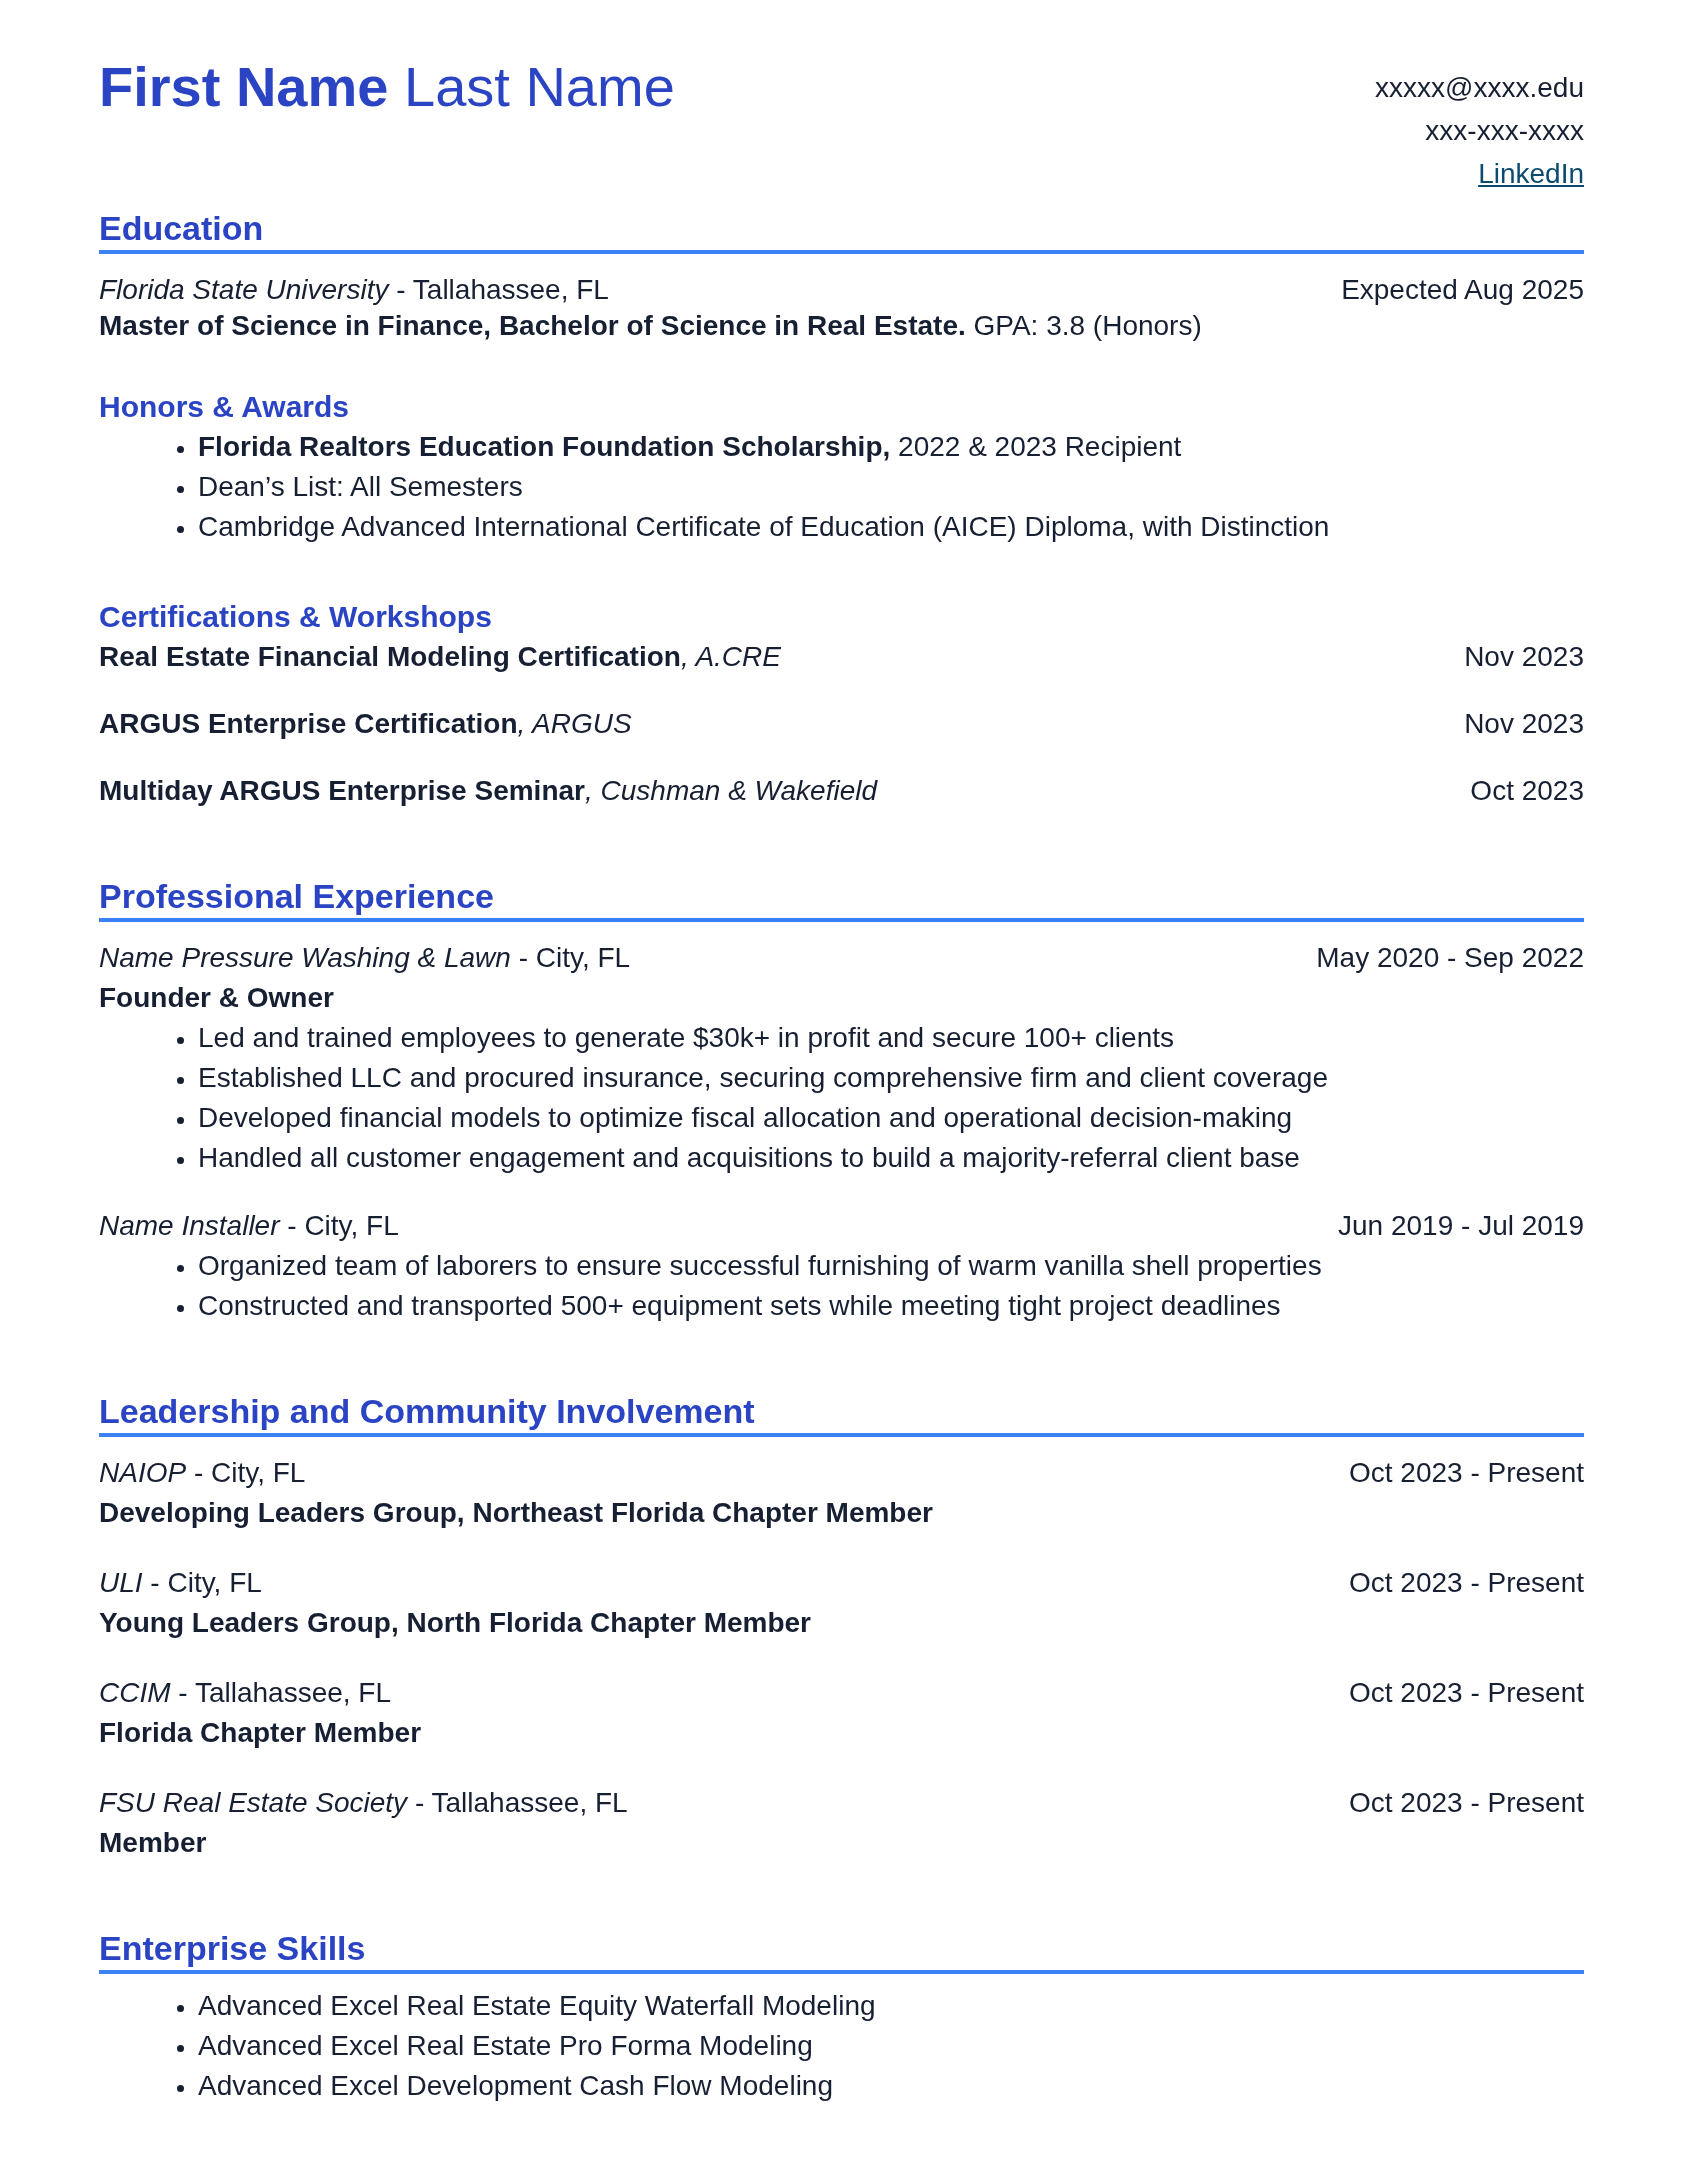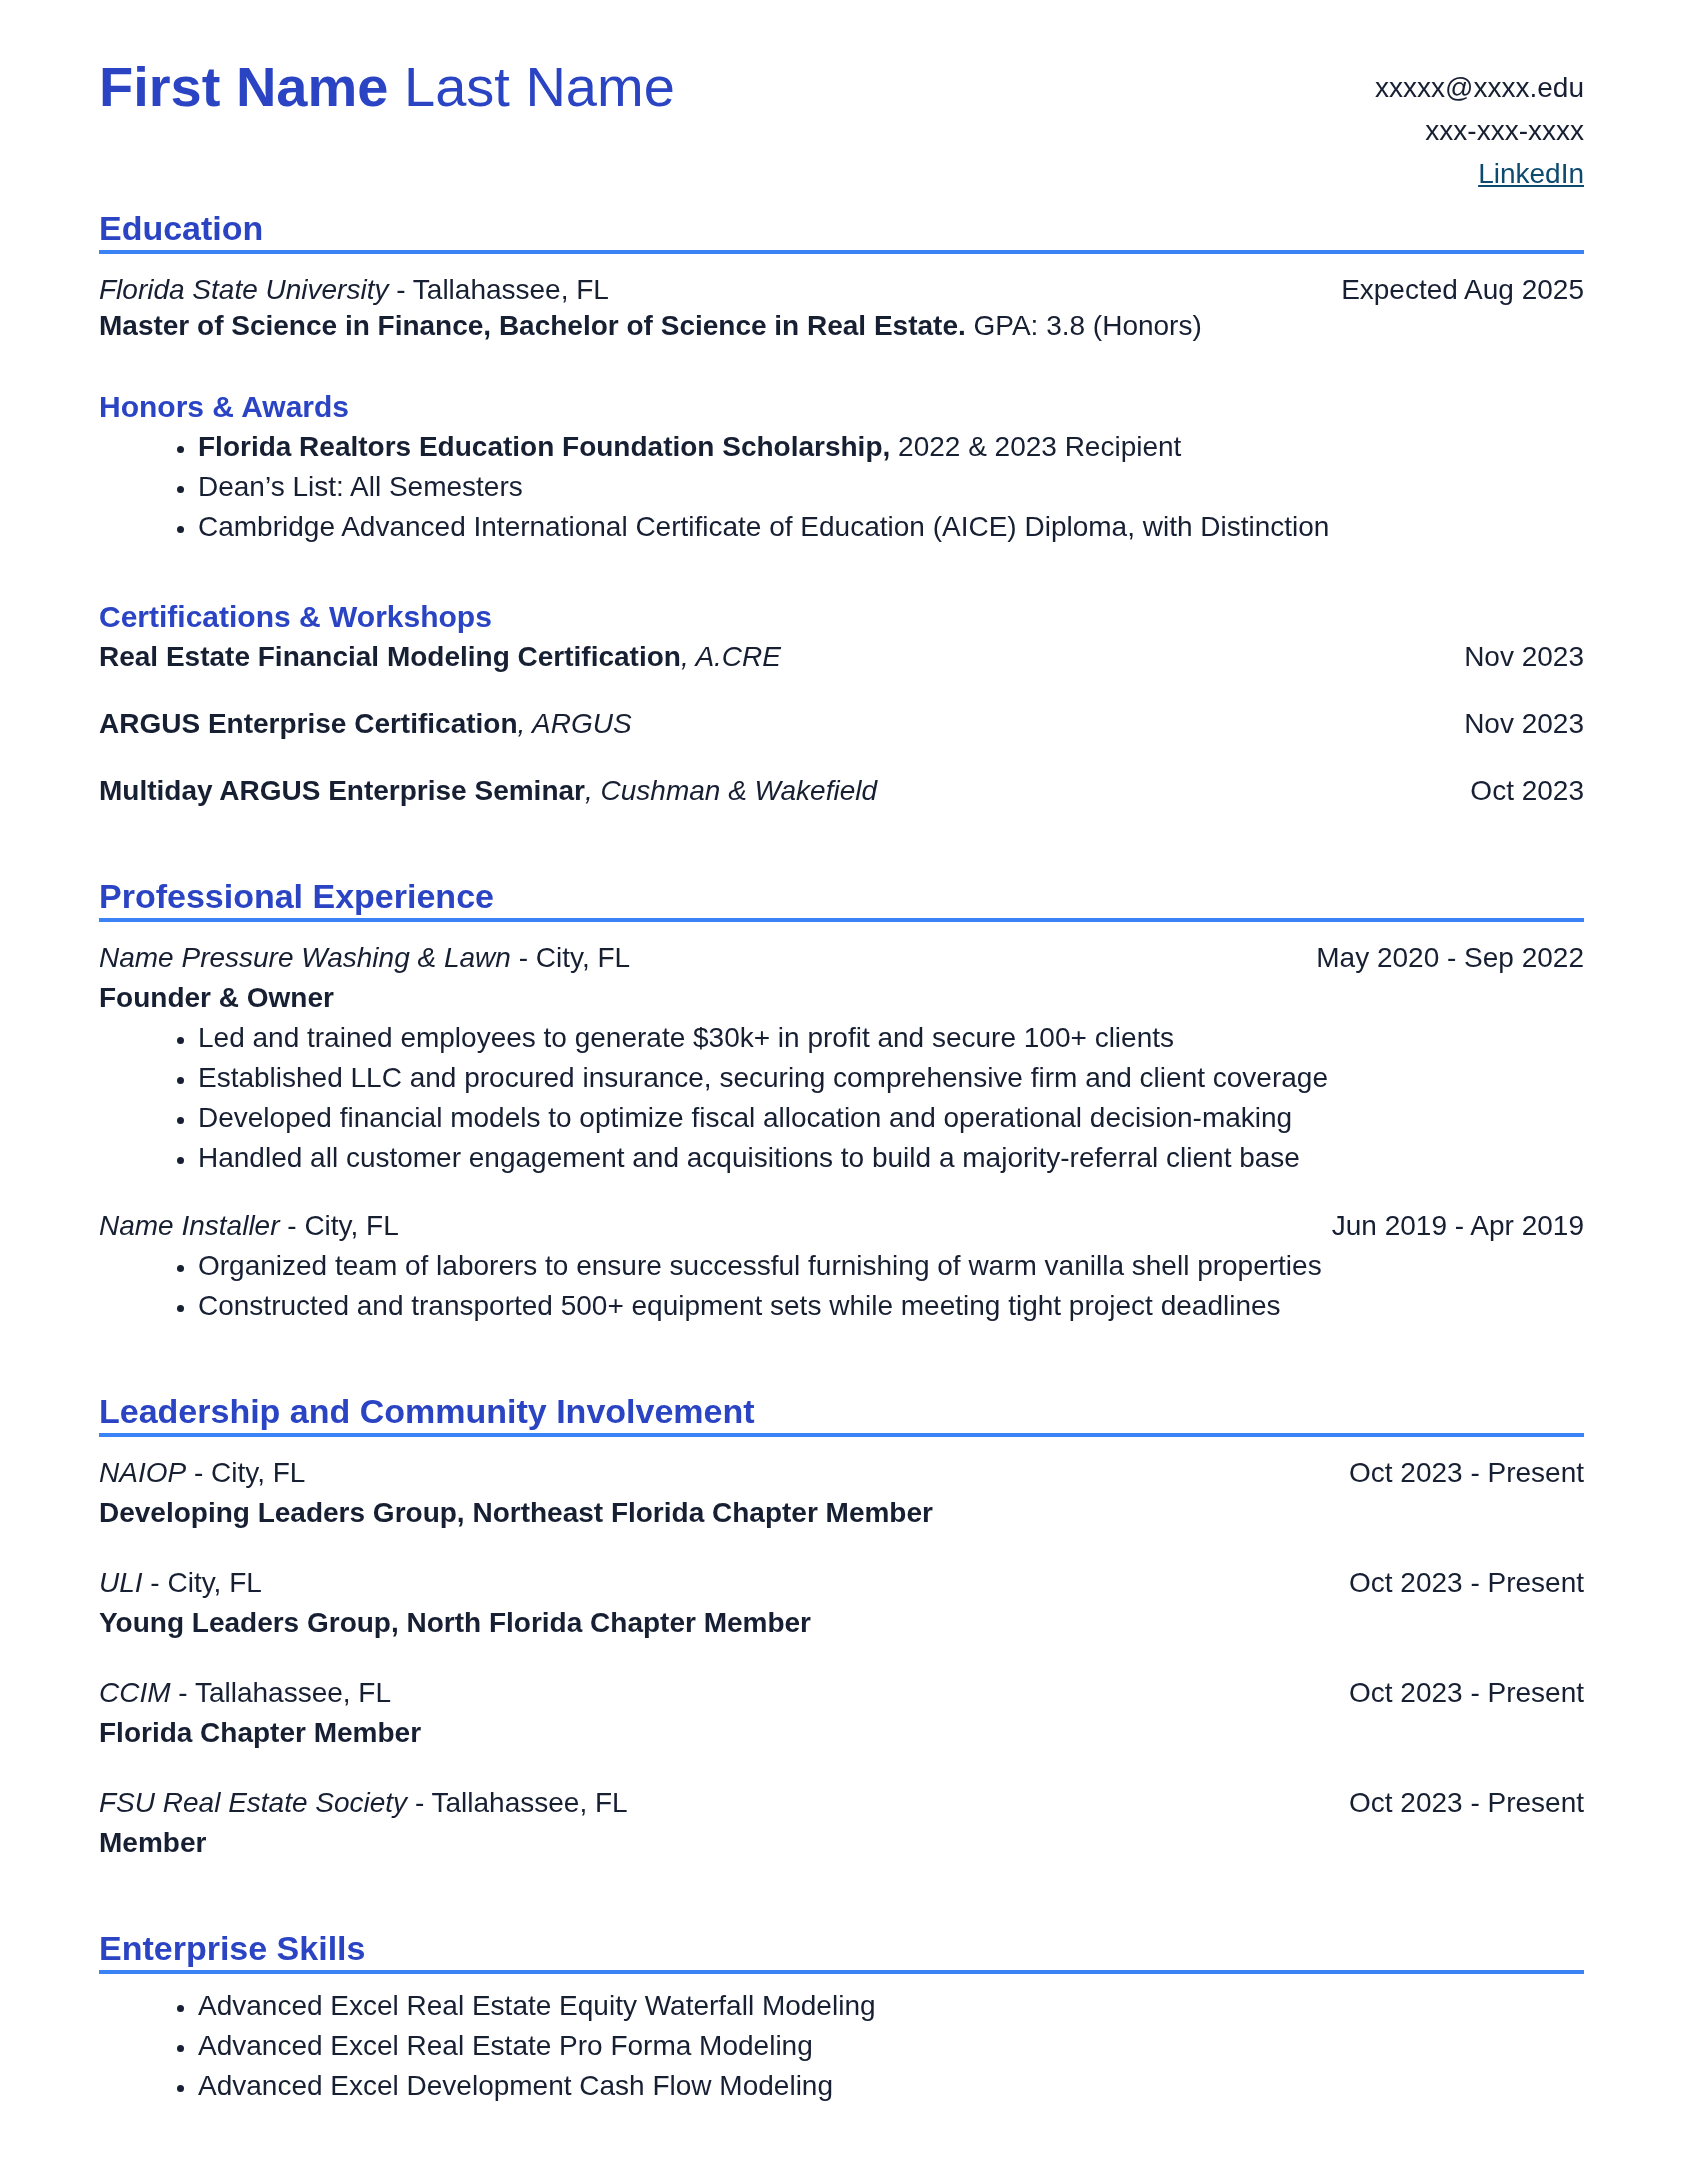--- a/index.html
+++ b/index.html
@@ -118,21 +118,21 @@
       <li>Led and trained employees to generate $30k+ in profit and secure 100+ clients</li>
       <li>Established LLC and procured insurance, securing comprehensive firm and client coverage</li>
       <li>Developed financial models to optimize fiscal allocation and operational decision-making</li>
       <li>Handled all customer engagement and acquisitions to build a majority-referral client base</li>
     </ul>
   </div>
 
   <div class="job">
     <div class="entry-row">
       <div><span class="it">Name Installer</span><span> - City, FL</span></div>
-      <div class="right">Jun 2019 - Apr 2019</div>
+      <div class="right">Jun 2019 - Jul 2019</div>
     </div>
     <ul>
       <li>Organized team of laborers to ensure successful furnishing of warm vanilla shell properties</li>
       <li>Constructed and transported 500+ equipment sets while meeting tight project deadlines</li>
     </ul>
   </div>
 </div>
 
 <div>
   <div class="section-title mt-sec">Leadership and Community Involvement</div>

